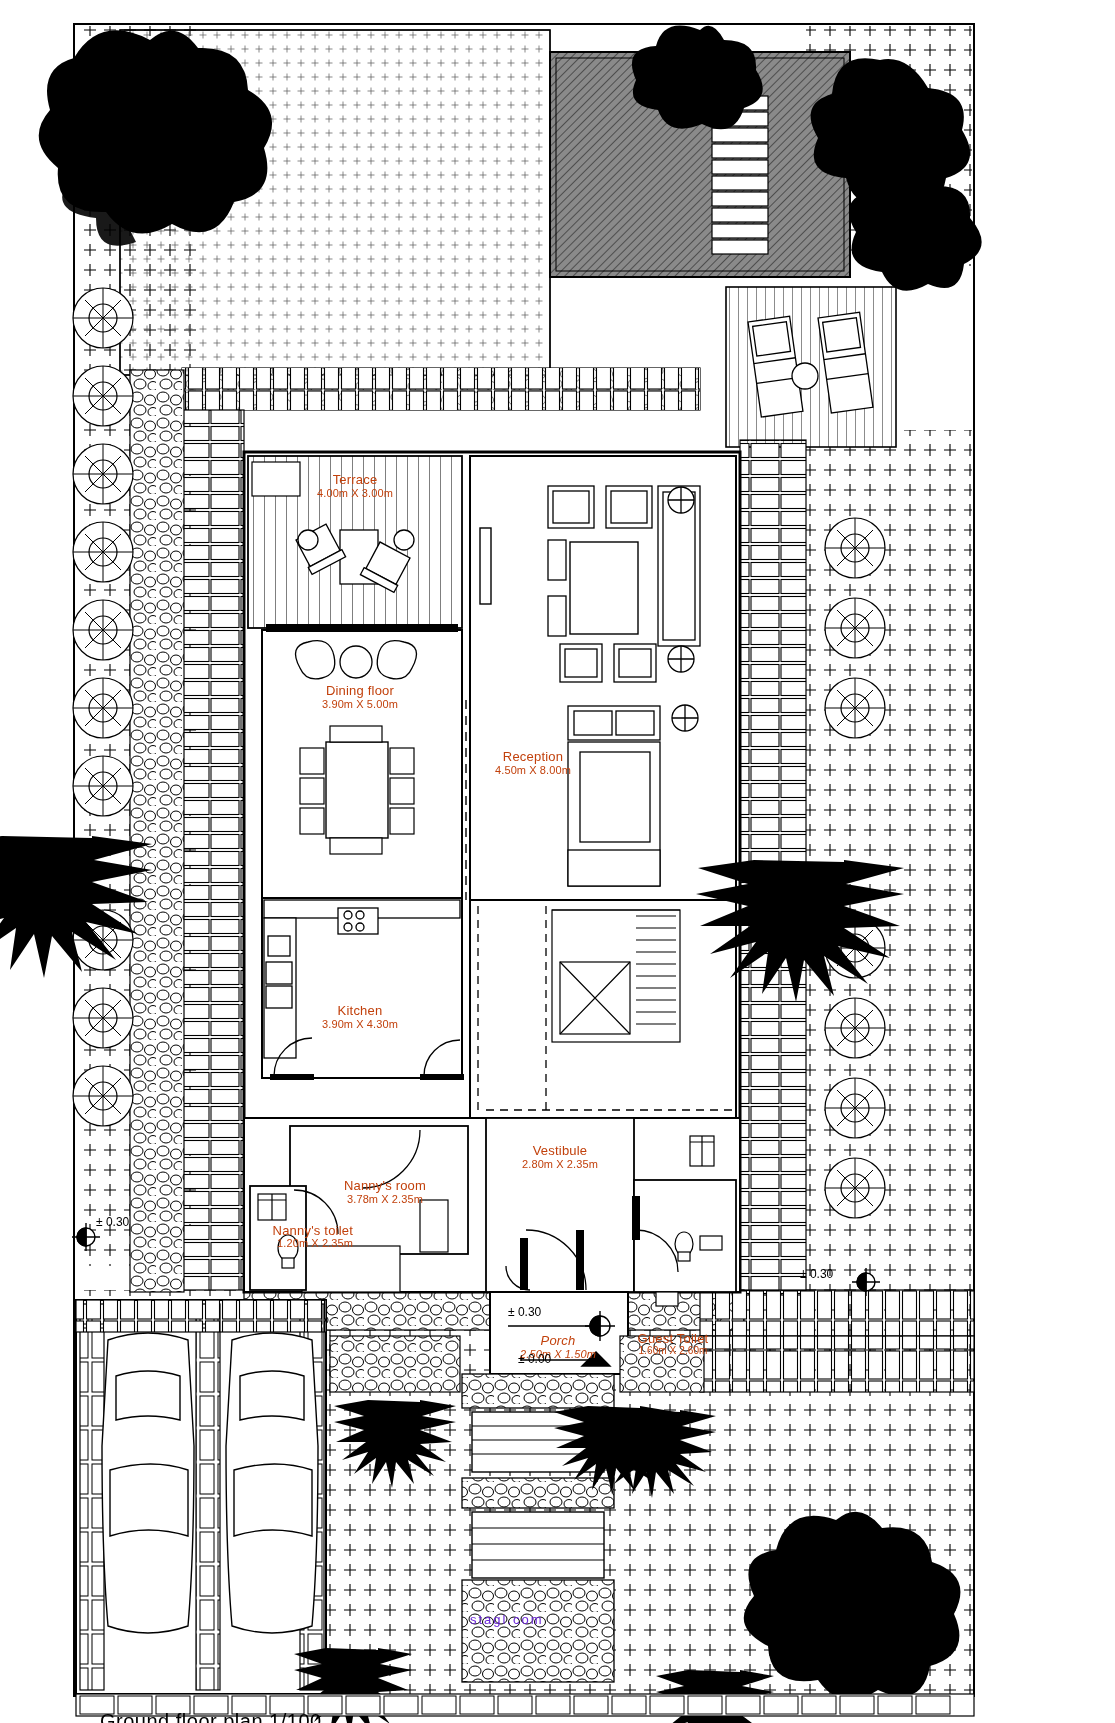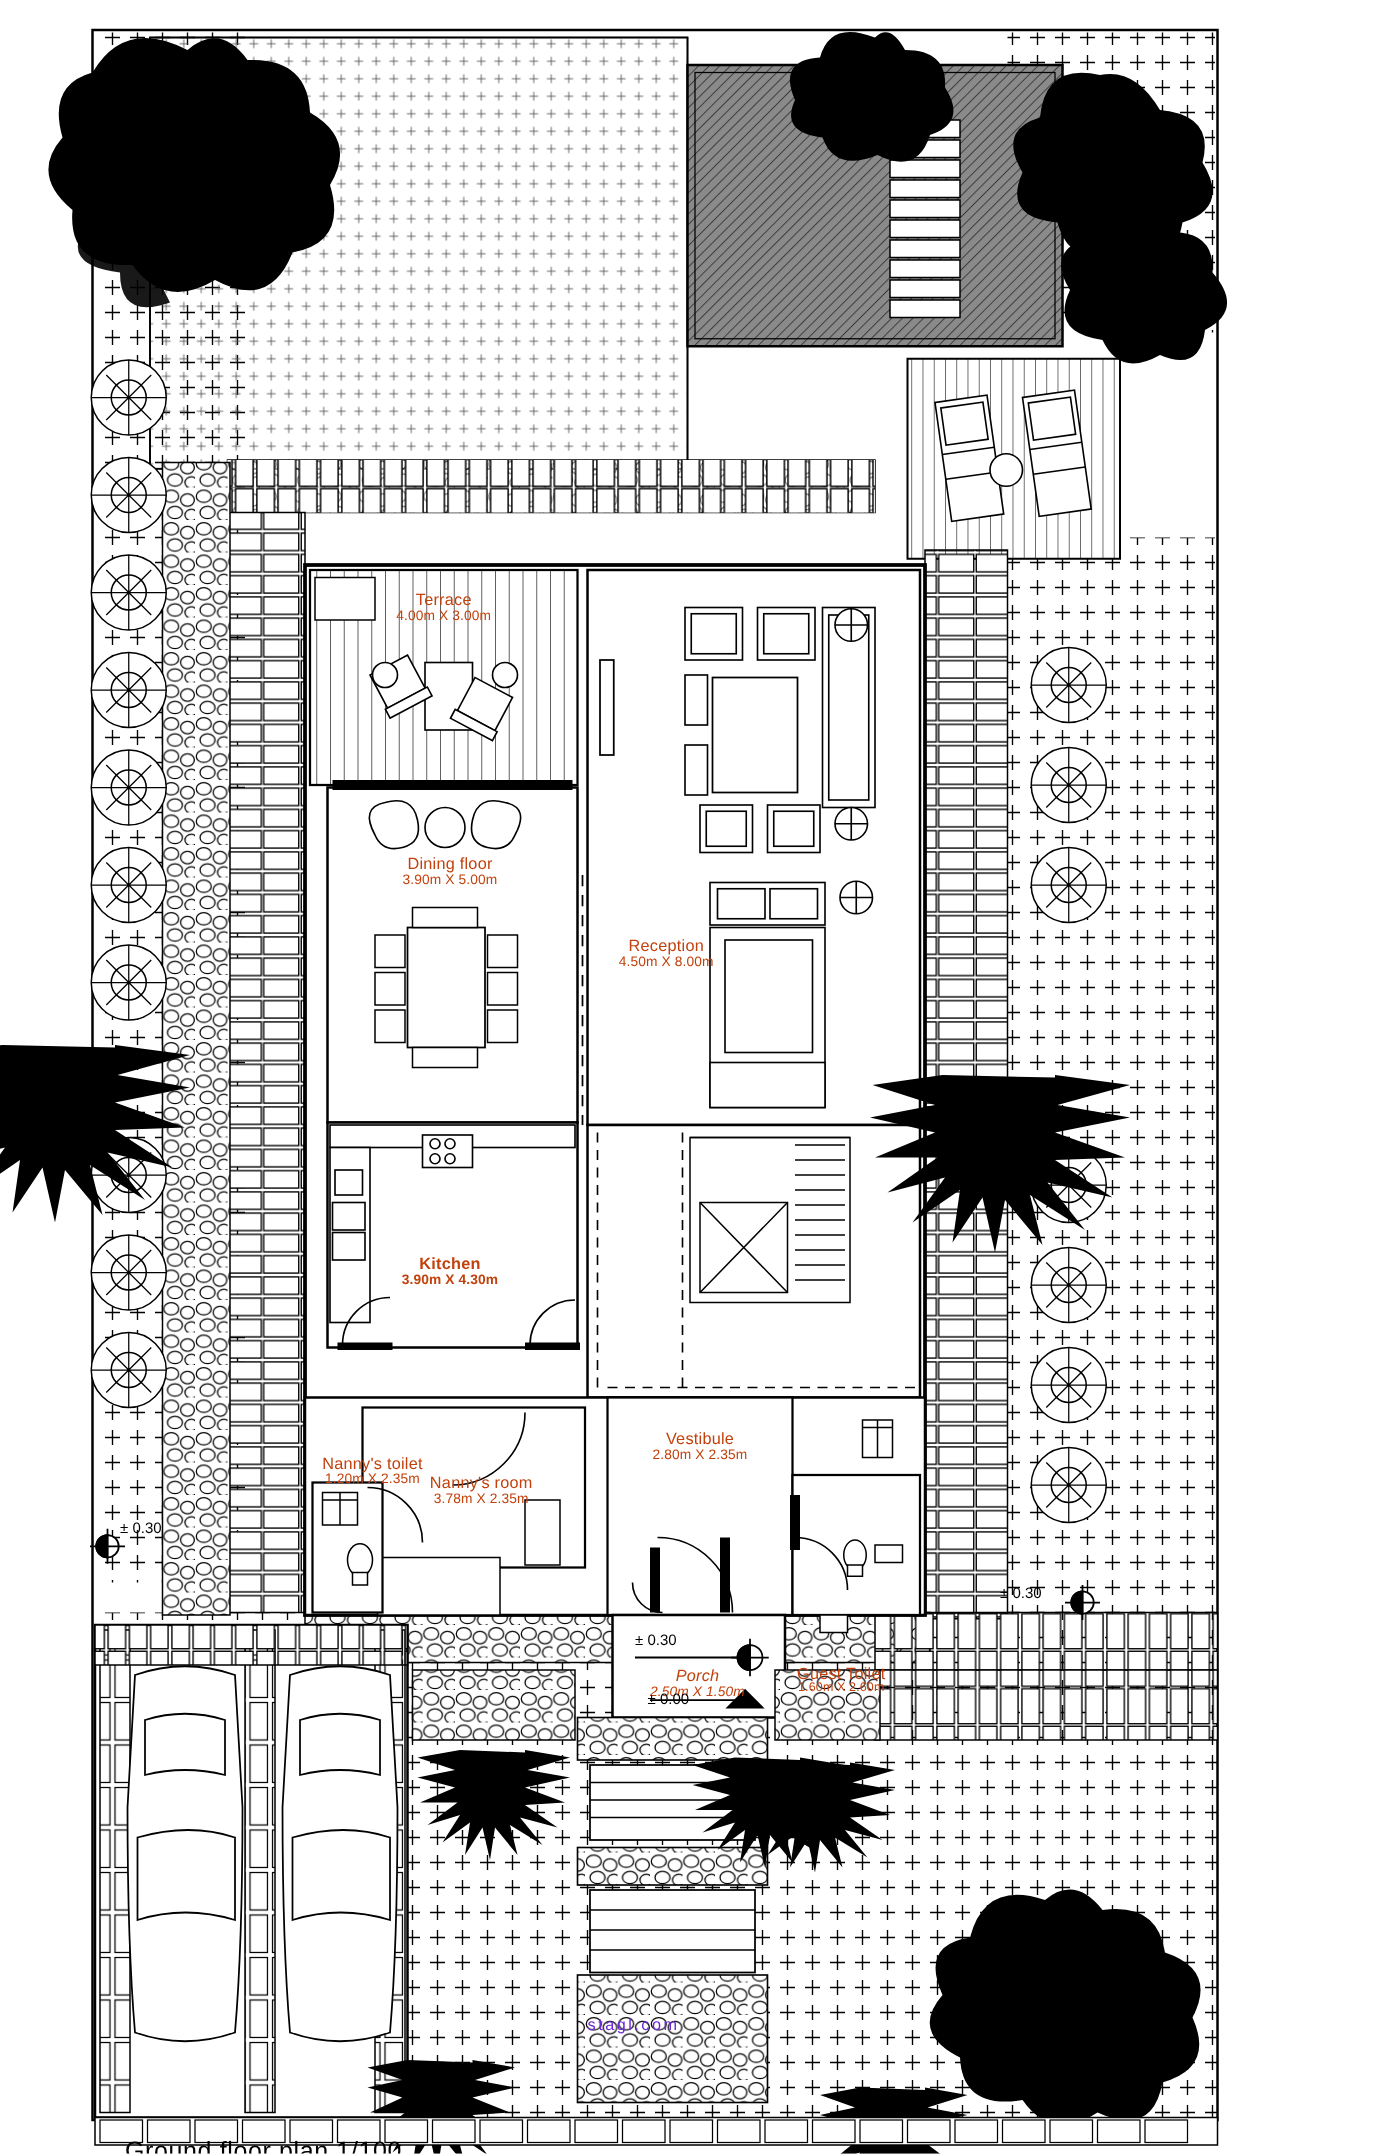--- a/index.html
+++ b/index.html
@@ -472,26 +472,26 @@
   <div class="lbl" style="left:305px;top:683px;width:110px;">
     <span class="n">Dining floor</span>
     <span class="d">3.90m X 5.00m</span>
   </div>
 
   <div class="lbl" style="left:473px;top:749px;width:120px;">
     <span class="n">Reception</span>
     <span class="d">4.50m X 8.00m</span>
   </div>
 
-  <div class="lbl" style="left:305px;top:1003px;width:110px;font-weight:bold;">
+  <div class="lbl" style="left:305px;top:1003px;width:110px;">
     <span class="n">Kitchen</span>
     <span class="d">3.90m X 4.30m</span>
   </div>
 
-  <div class="lbl" style="left:243px;top:1164px;width:110px;line-height:1.05;">
+  <div class="lbl" style="left:243px;top:1224px;width:110px;line-height:1.05;text-align:right;">
     <span class="n" style="white-space:normal;">Nanny's toilet</span>
     <span class="d">1.20m X 2.35m</span>
   </div>
 
   <div class="lbl" style="left:325px;top:1178px;width:120px;">
     <span class="n">Nanny's room</span>
     <span class="d">3.78m X 2.35m</span>
   </div>
 
   <div class="lbl" style="left:500px;top:1143px;width:120px;">

